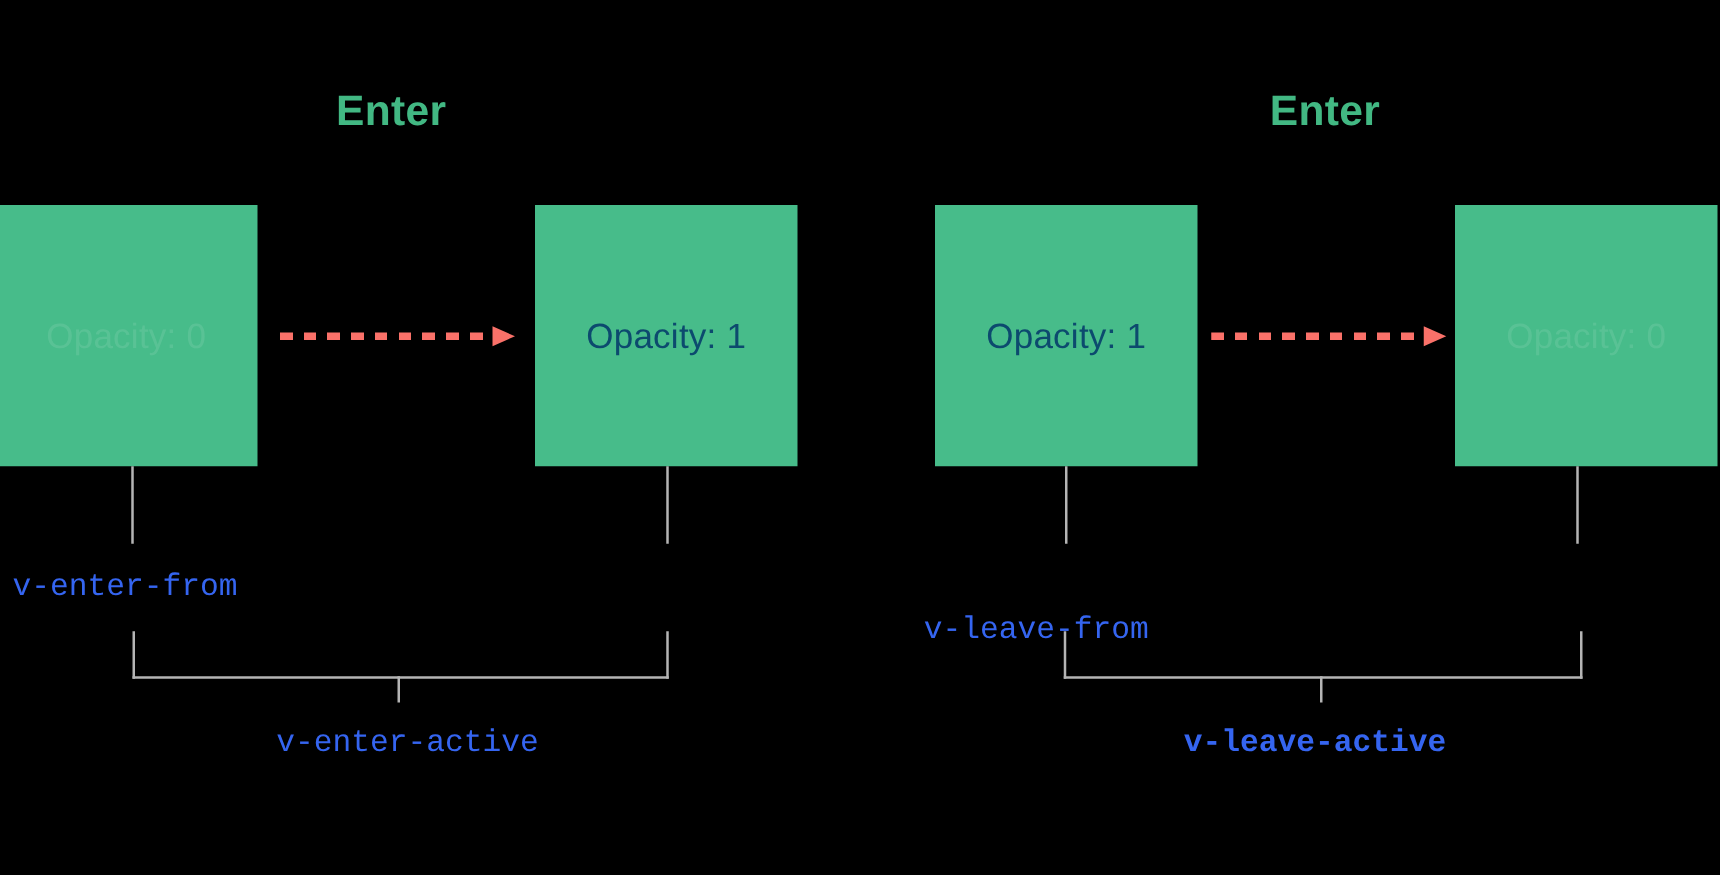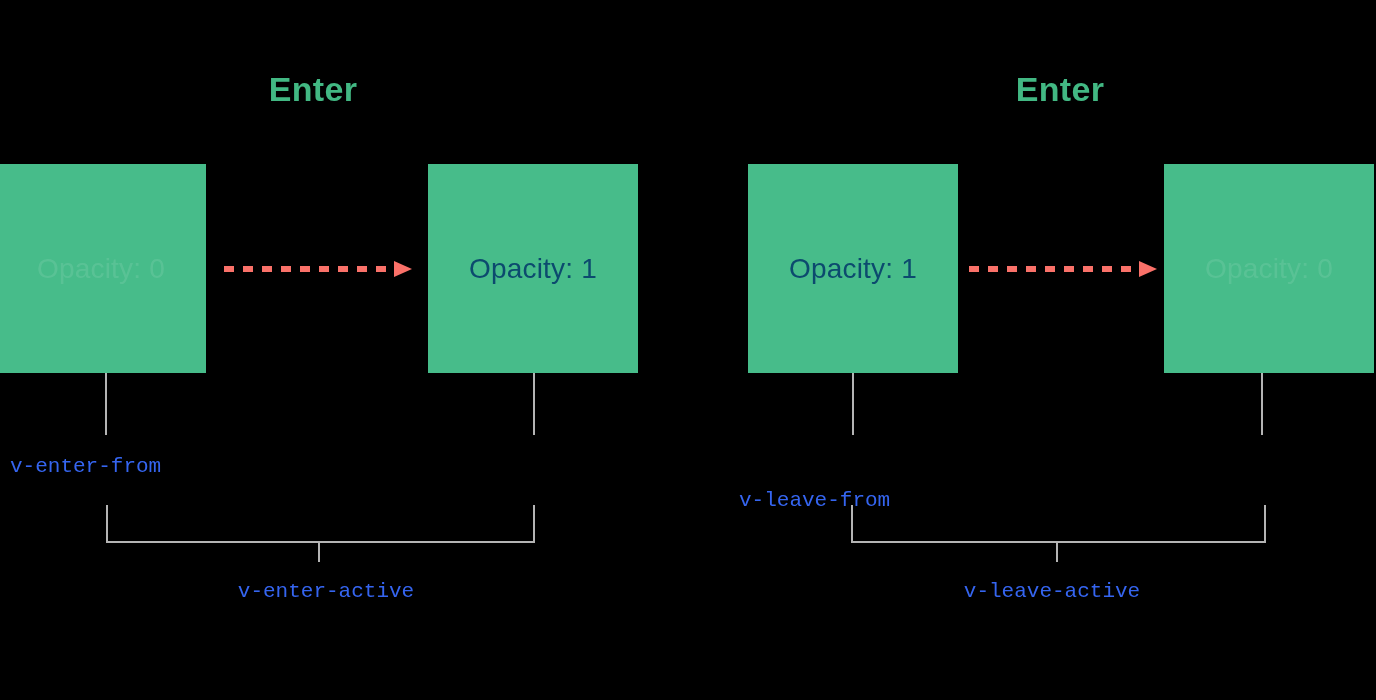--- a/index.html
+++ b/index.html
@@ -87,21 +87,21 @@
     position: absolute;
     border-left: 2px solid #b4b4b4;
     border-right: 2px solid #b4b4b4;
     border-bottom: 2px solid #b4b4b4;
   }
 
   
   .class-label {
     position: absolute;
     font-family: "Liberation Mono", monospace;
-    font-size: 21px;
+    font-size: 25px;
     color: #3565f0;
     white-space: nowrap;
     letter-spacing: 0px;
   }
   .class-label.lead  { transform: none; }
   .class-label.trail { transform: translateX(-100%); }
   .class-label.mid   { transform: translateX(-50%); }
 </style>
 </head>
 <body>
@@ -147,15 +147,15 @@
     <span class="state-box-label">Opacity: 0</span>
   </div>
 
   <div class="stem" style="left:852px; top:373px; height:62px;"></div>
   <div class="stem" style="left:1261px; top:373px; height:62px;"></div>
 
   <div class="class-label lead" style="left:739px; top:455px;margin-top:34px;">v-leave-from</div>
 
   <div class="bracket" style="left:851px; top:505px; width:411px; height:36px;"></div>
   <div class="stem" style="left:1056px; top:541px; height:21px;"></div>
-  <div class="class-label mid" style="left:1052px; top:580px;">v-leave-active</div>
+  <div class="class-label mid" style="left:1052px; top:580px;font-weight:bold;">v-leave-active</div>
 
 </div>
 
 </body></html>

